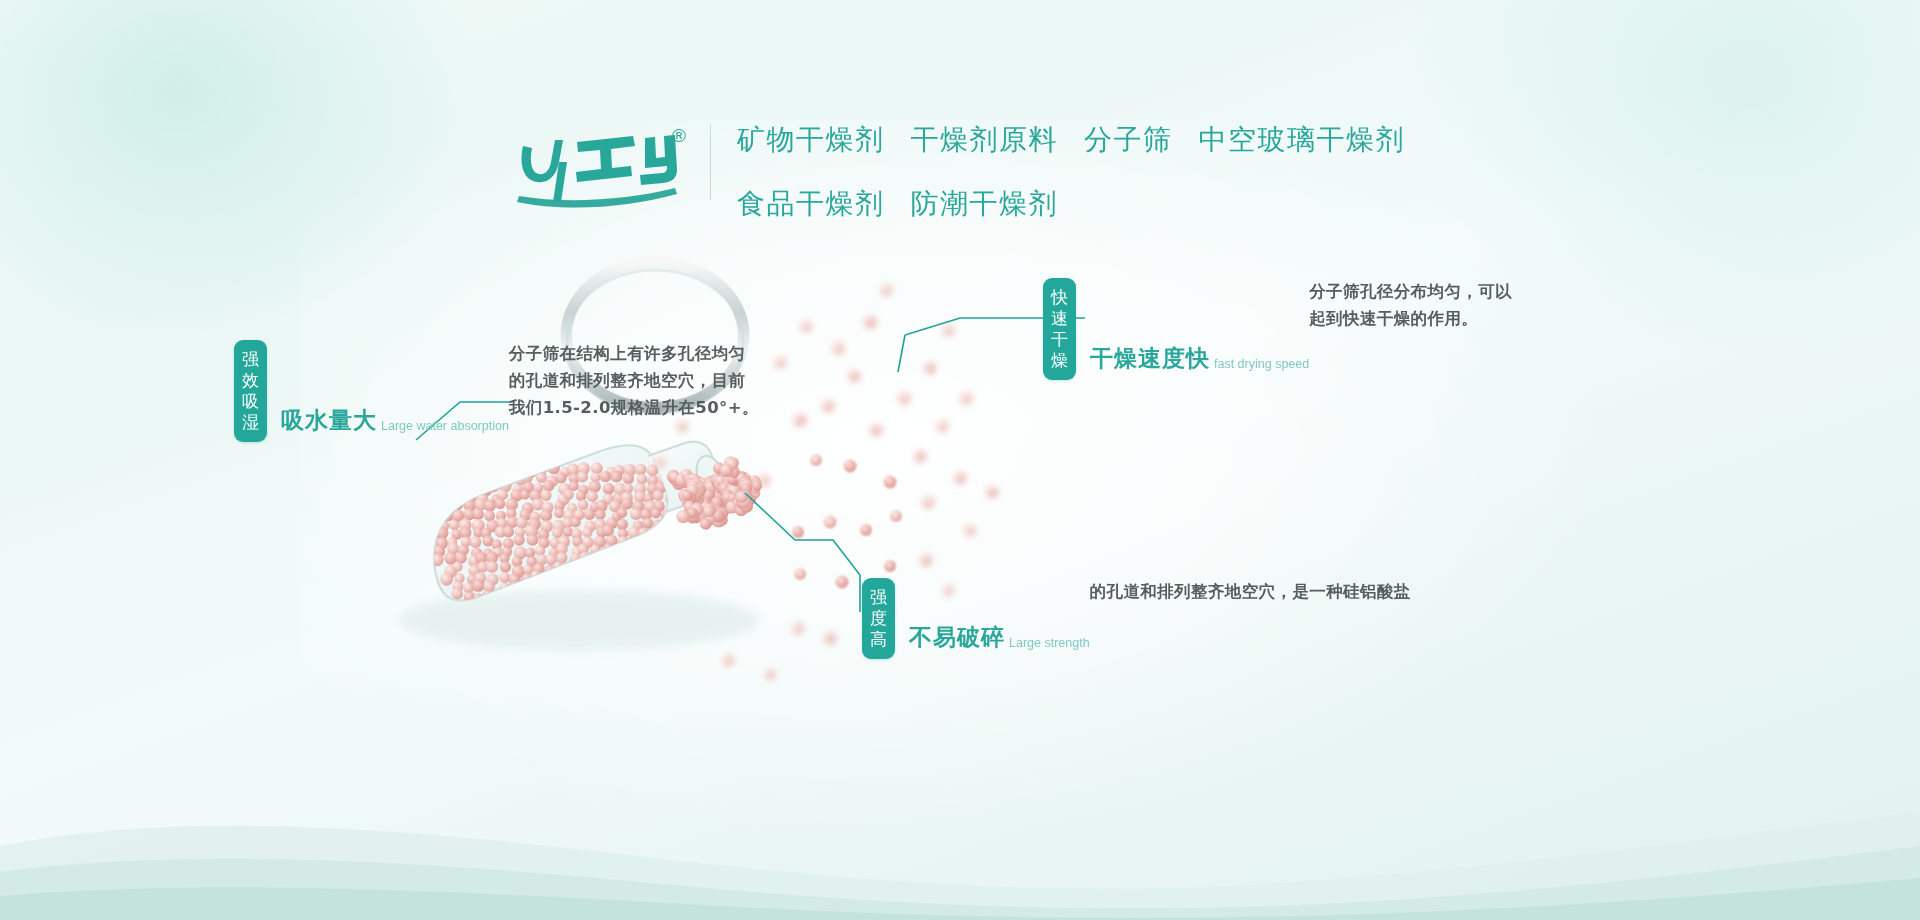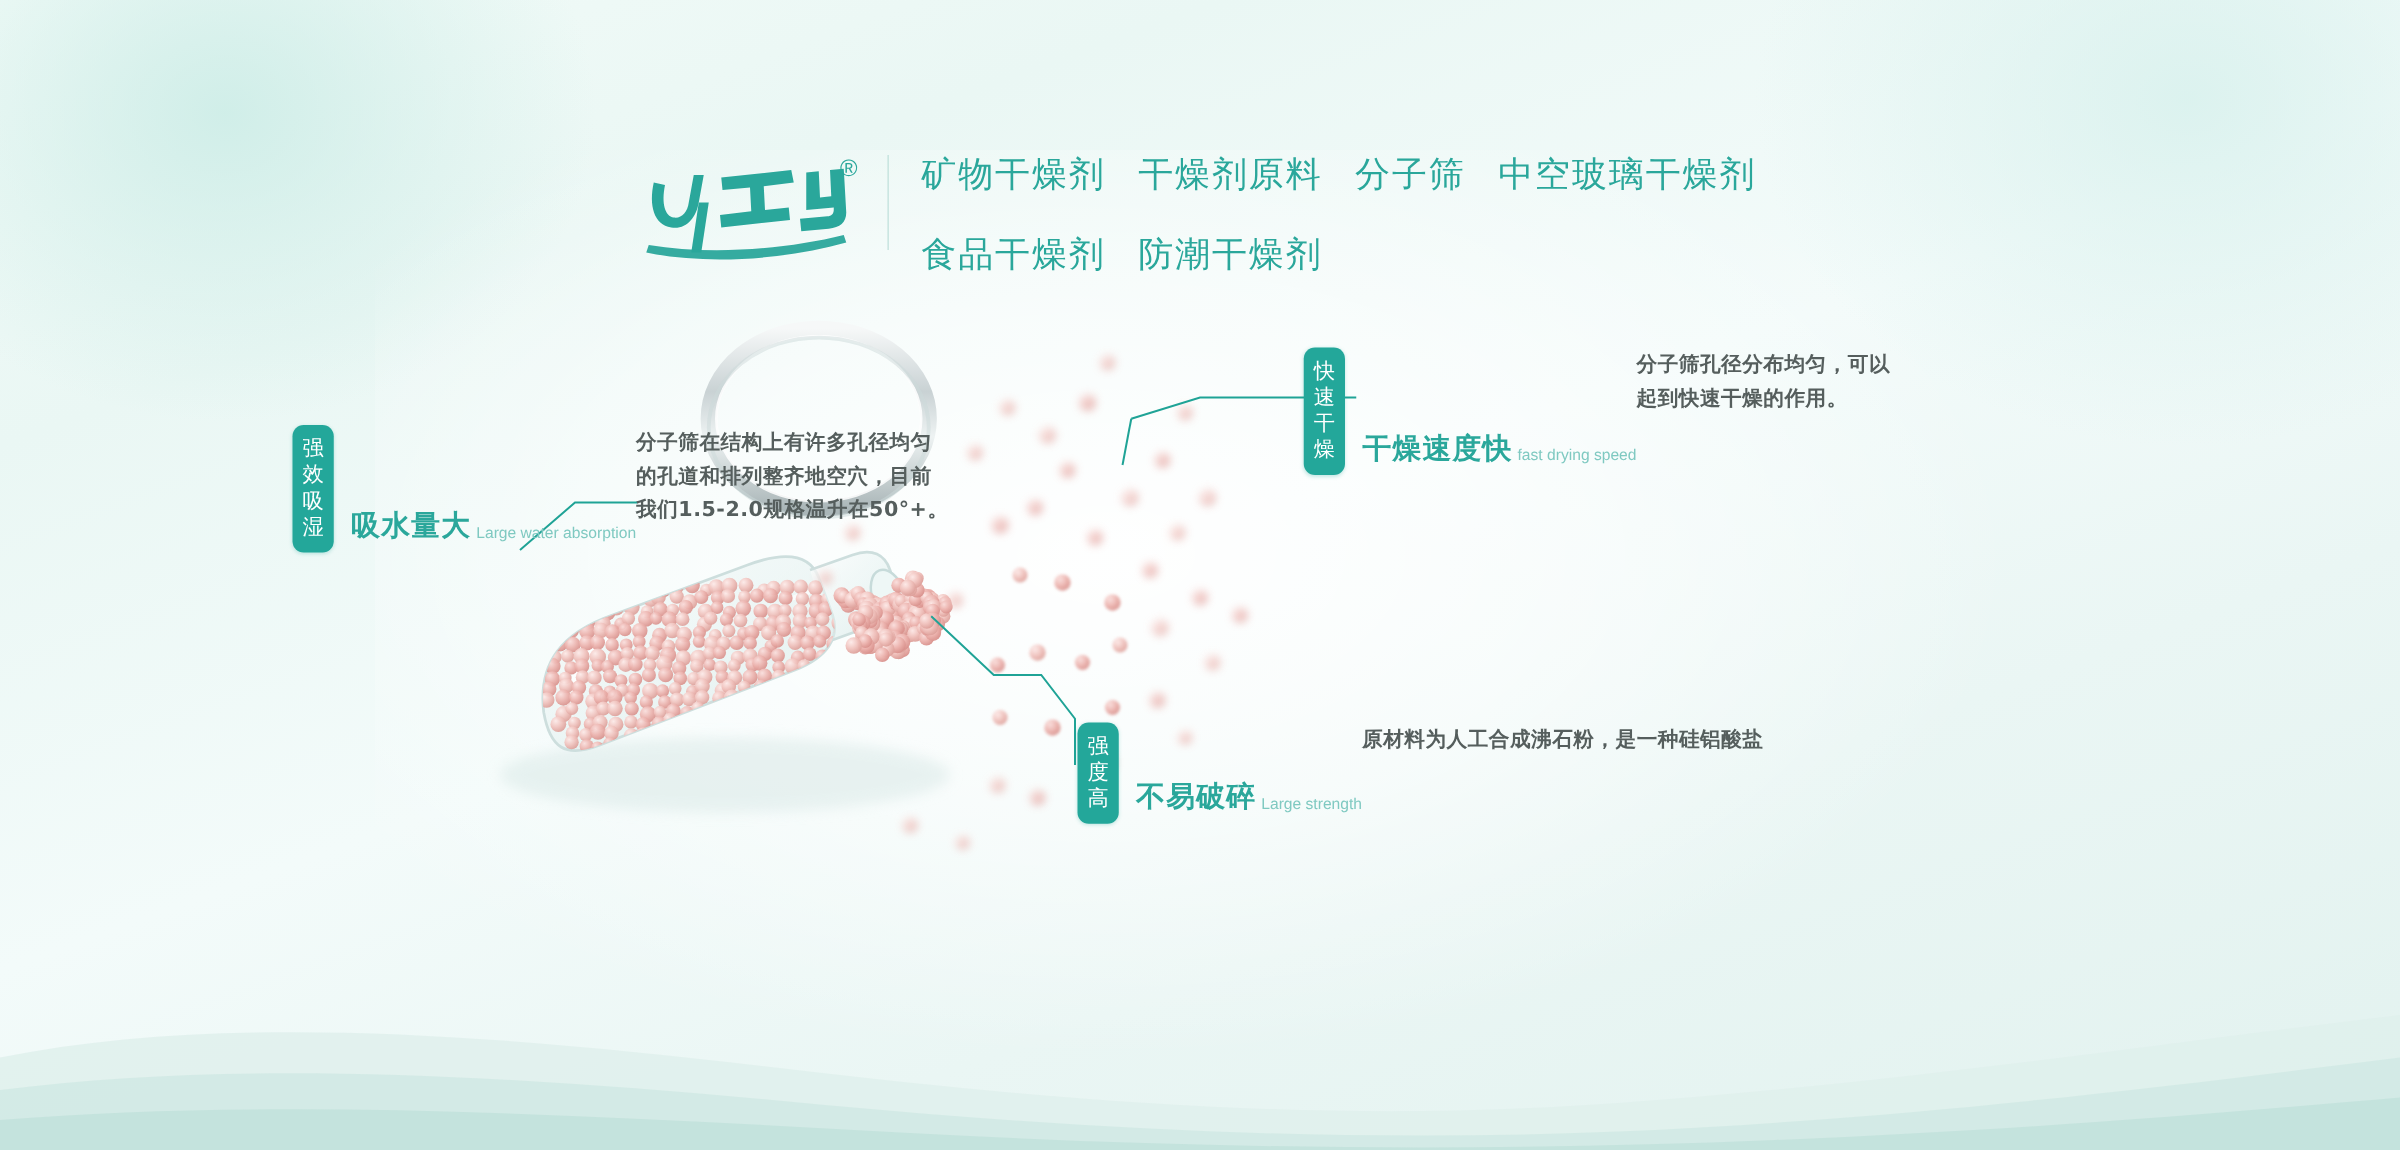--- a/index.html
+++ b/index.html
@@ -939,21 +939,21 @@
         <span>强</span>
         <span>度</span>
         <span>高</span>
       </div>
       <div class="ann-body">
         <div class="ann-head">
           <div class="ann-title">不易破碎</div>
           <div class="ann-sub">Large strength</div>
         </div>
         <div class="ann-text">
-          <div>原材料为人工合成沸石粉，是一种硅铝酸盐</div>
+          <div>的孔道和排列整齐地空穴，是一种硅铝酸盐</div>
         </div>
       </div>
     </div>
   </div>
 
   <svg id="waves" viewBox="0 0 1920 170" preserveAspectRatio="none">
     <path d="M0,96 C180,60 400,78 620,104 C840,130 1060,150 1300,132 C1520,116 1720,86 1920,62 L1920,170 L0,170 Z" fill="#dff0ec" opacity="0.85"></path>
     <path d="M0,122 C200,96 430,112 660,134 C900,156 1120,166 1360,152 C1570,140 1760,116 1920,96 L1920,170 L0,170 Z" fill="#cfe8e3" opacity="0.8"></path>
     <path d="M0,146 C220,128 470,142 720,156 C960,169 1180,172 1420,162 C1620,154 1780,140 1920,128 L1920,170 L0,170 Z" fill="#bfe0da" opacity="0.75"></path>
   </svg>

